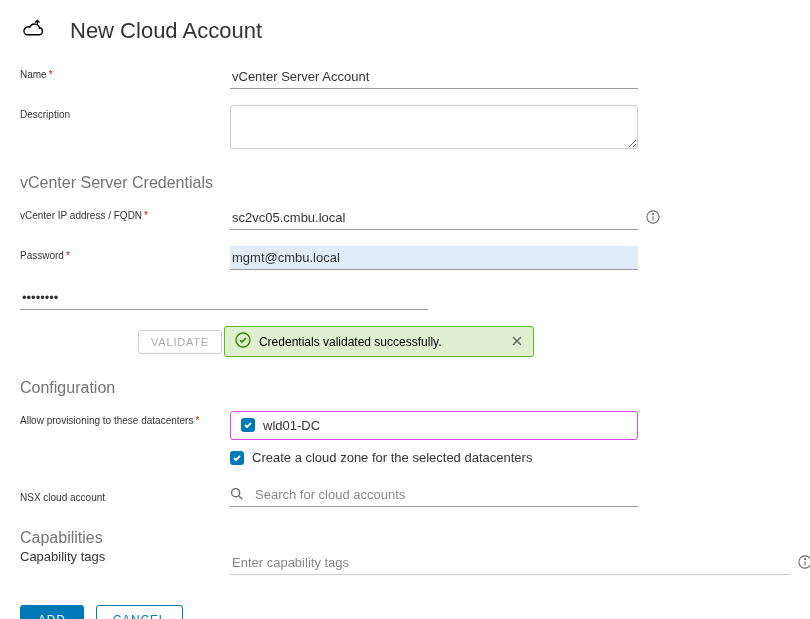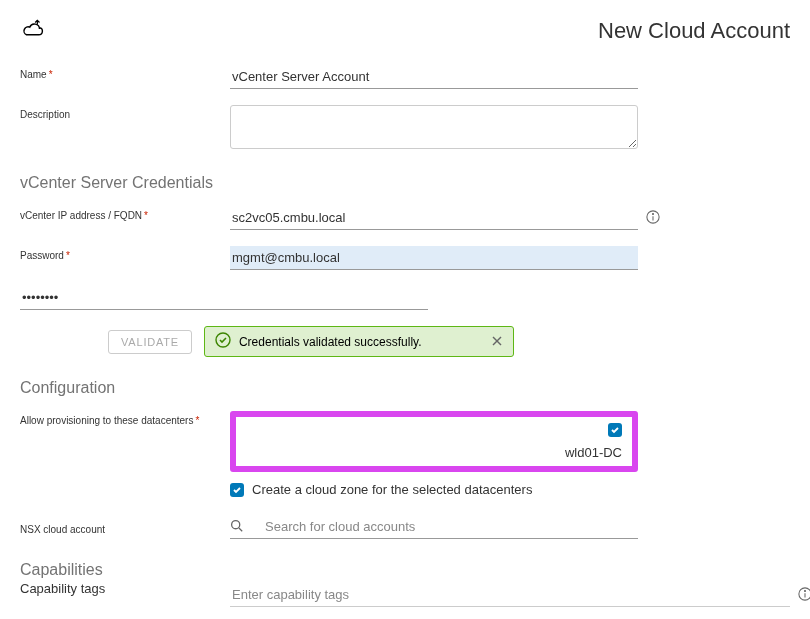--- a/index.html
+++ b/index.html
@@ -7,23 +7,22 @@
       font-family: "Metropolis", "Helvetica Neue", Arial, sans-serif;
       font-size: 13px;
       color: #333;
       background: #fff;
       padding: 16px 20px;
       width: 810px;
     }
     .page-header {
       display: flex;
       align-items: center;
-      gap: 0;
+      gap: 24px;
       margin-bottom: 20px;
-      justify-content: space-between;
     }
     .page-title {
       font-size: 22px;
       font-weight: 300;
       color: #333;
     }
     .cloud-icon svg { width: 26px; height: 26px; stroke: #000; }
     .form-row {
       display: flex;
       align-items: flex-start;
@@ -73,22 +72,22 @@
     .section-heading {
       font-size: 16px;
       font-weight: 300;
       color: #737373;
       margin-top: 22px;
       margin-bottom: 14px;
     }
     .validate-row {
       display: flex;
       align-items: center;
-      gap: 12px;
-      margin-left: 88px;
+      gap: 2px;
+      margin-left: 118px;
       margin-bottom: 8px;
     }
     .btn-validate {
       border: 1px solid #ccc;
       background: #fff;
       color: #aaa;
       padding: 5px 12px;
       font-size: 11px;
       letter-spacing: 0.8px;
       border-radius: 3px;
@@ -108,44 +107,43 @@
       max-width: 310px;
       position: relative;
     }
     .alert-close {
       margin-left: auto;
       color: #666;
       cursor: pointer;
       font-size: 14px;
     }
     .checkbox-box {
-      border: 6px solid #d946ef;
+      border: 1px solid #d946ef;
       border-radius: 3px;
       padding: 6px 10px;
       display: flex;
-      align-items: flex-end;
+      align-items: flex-start;
       gap: 8px;
       max-width: 408px;
-      flex-direction: column;
     }
     .checkbox-svg {
       width: 14px;
       height: 14px;
       border-radius: 3px;
       display: inline-flex;
       align-items: center;
       justify-content: center;
       flex-shrink: 0;
     }
     .checkbox-svg.checked { background: #0079b8; }
     .checkbox-row-inline { display: flex; align-items: center; gap: 8px; margin-top: 10px; font-size: 13px; }
     .search-wrap {
       display: flex;
       align-items: center;
-      gap: 20px;
+      gap: 10px;
       border-bottom: 1px solid #999;
       max-width: 408px;
       padding: 2px 0;
     }
     .search-wrap input {
       border: none;
       outline: none;
       flex: 1;
       font-size: 13px;
       padding: 2px;

